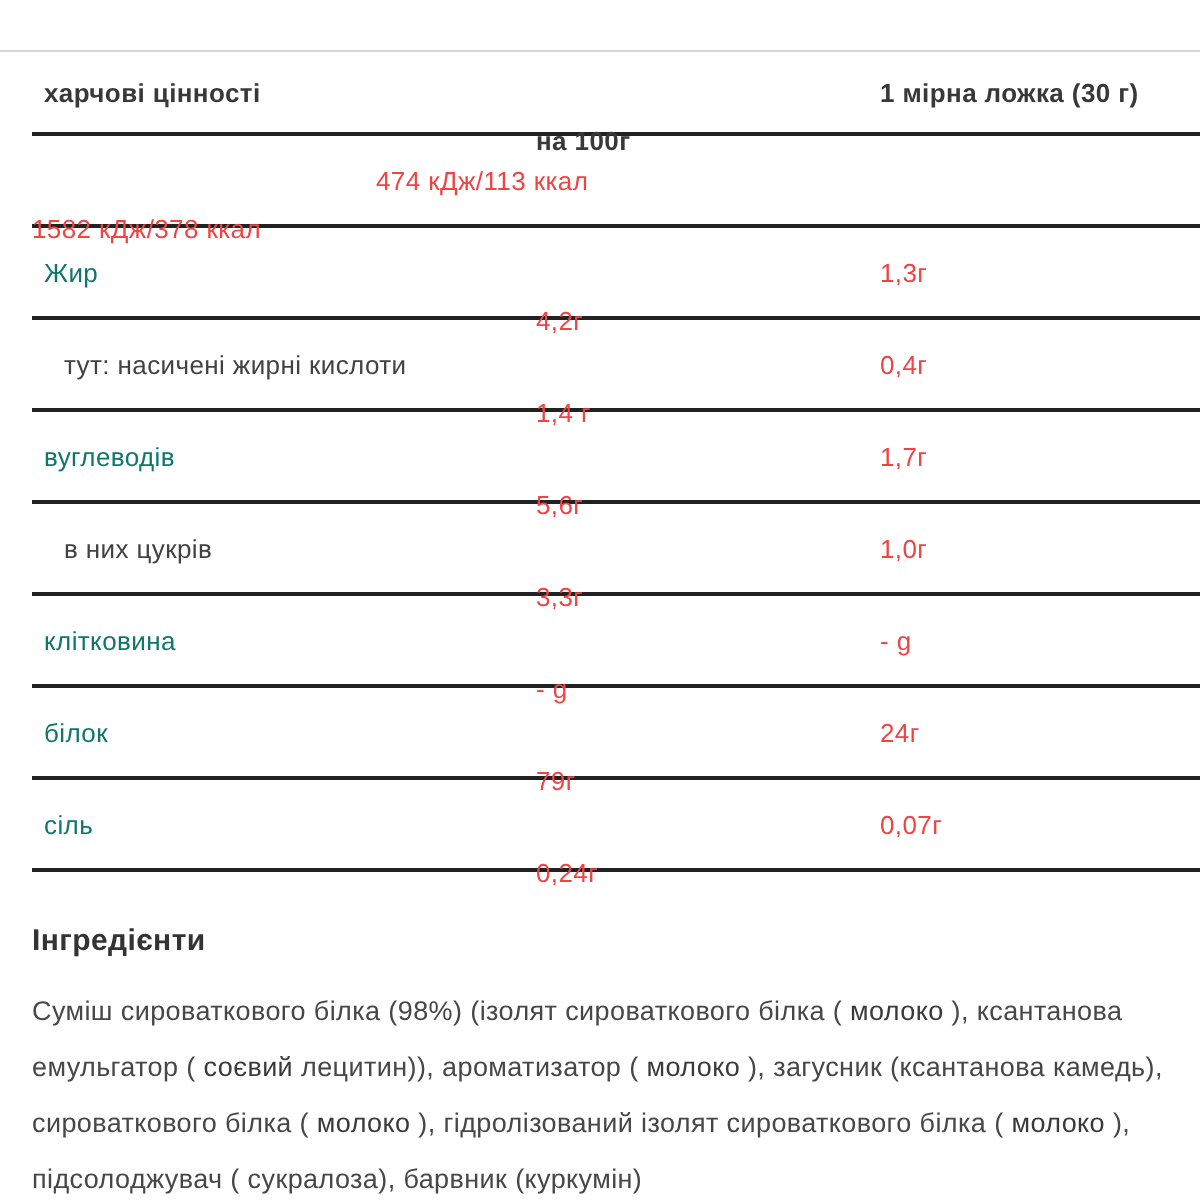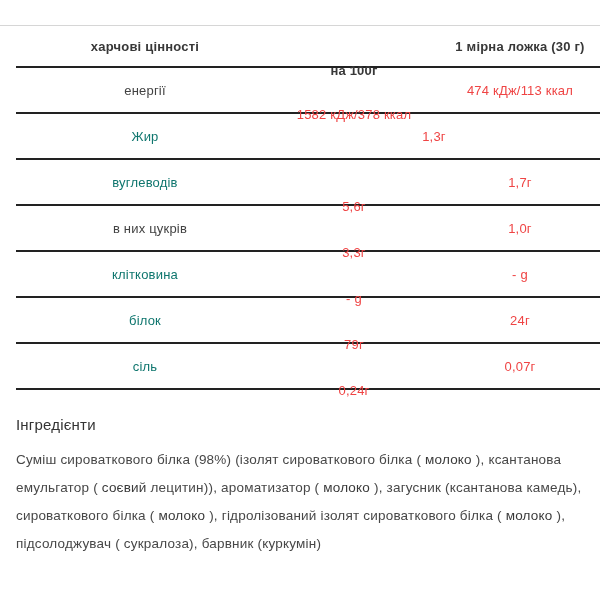--- a/index.html
+++ b/index.html
@@ -18,21 +18,20 @@
   }
   .top-divider {
     margin-top: 25px;
     border-top: 1px solid #d6d6d6;
     width: 100%;
     height: 0;
   }
   .table {
     margin-left: 16px;
     margin-right: 0;
-    text-align: center;
   }
   .row {
     display: flex;
     align-items: center;
     height: 44px;
     border-bottom: 2px solid #222222;
     font-size: 13px;
     letter-spacing: 0.2px;
   }
   .row.header {
@@ -69,21 +68,21 @@
     font-weight: 400;
     color: #ef4444;
   }
   .ingredients {
     margin-left: 16px;
     margin-right: 10px;
   }
   .ingredients h2 {
     margin: 26px 0 0 0;
     font-size: 15px;
-    font-weight: 400;
+    font-weight: 700;
     color: #333333;
     letter-spacing: 0.2px;
   }
   .ingredient-lines {
     margin-top: 13px;
     font-size: 13.5px;
     line-height: 28px;
     color: #474747;
     letter-spacing: 0.2px;
   }
@@ -103,27 +102,32 @@
   <div class="top-divider"></div>
 
   <div class="table">
     <div class="row header">
       <span class="col1">харчові цінності</span>
       <span class="col2">на 100г</span>
       <span class="col3">1 мірна ложка (30 г)</span>
     </div>
     <div id="rows">
         <div class="row">
-          <span class="col1 label-regular">енергії</span>
           <span class="col2 value">1582 кДж/378 ккал</span>
           <span class="col3 value">474 кДж/113 ккал</span>
         </div>
         <div class="row">
           <span class="col1 label-bold">Жир</span>
+          <span class="col2 value">4,2г</span>
           <span class="col3 value">1,3г</span>
+        </div>
+        <div class="row">
+          <span class="col1 label-regular indent">тут: насичені жирні кислоти</span>
+          <span class="col2 value">1,4 г</span>
+          <span class="col3 value">0,4г</span>
         </div>
         <div class="row">
           <span class="col1 label-bold">вуглеводів</span>
           <span class="col2 value">5,6г</span>
           <span class="col3 value">1,7г</span>
         </div>
         <div class="row">
           <span class="col1 label-regular indent">в них цукрів</span>
           <span class="col2 value">3,3г</span>
           <span class="col3 value">1,0г</span>

